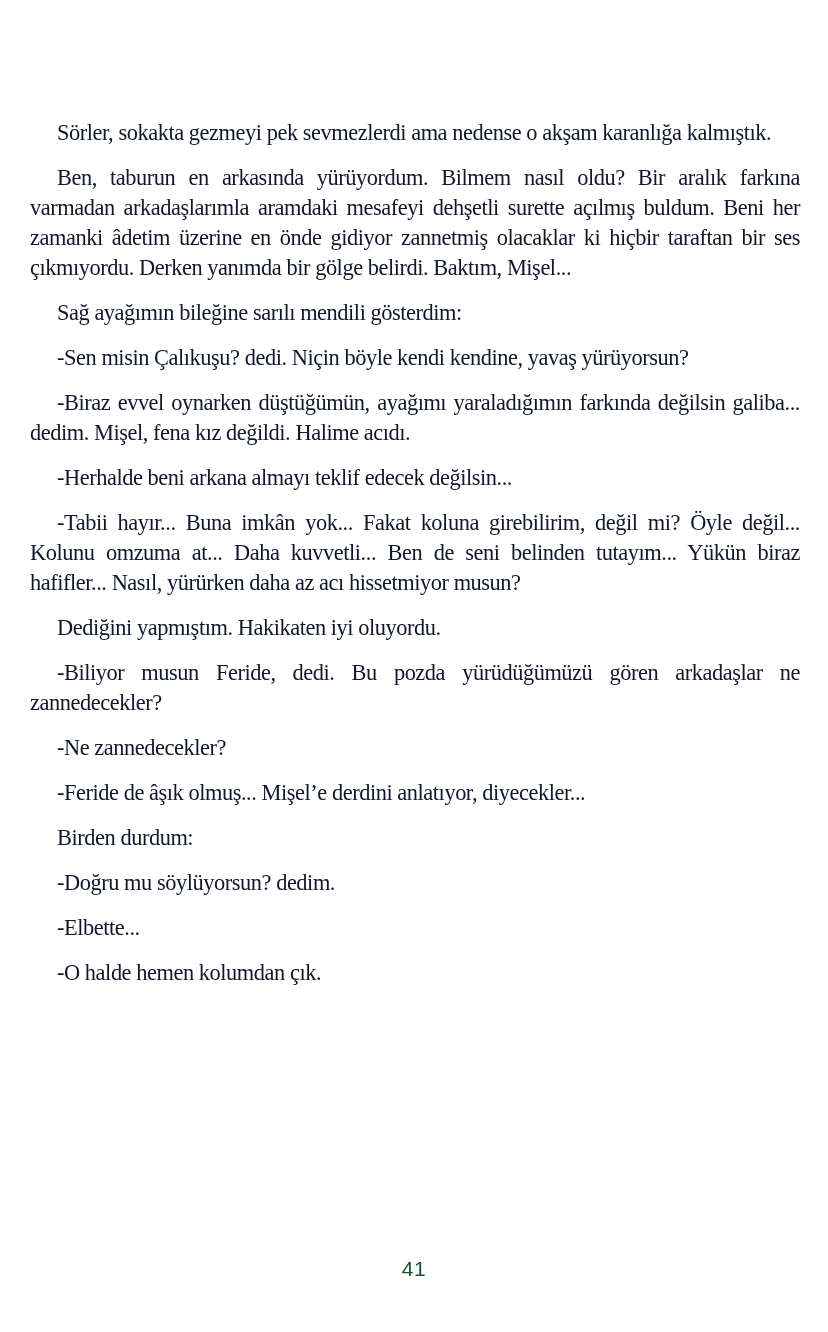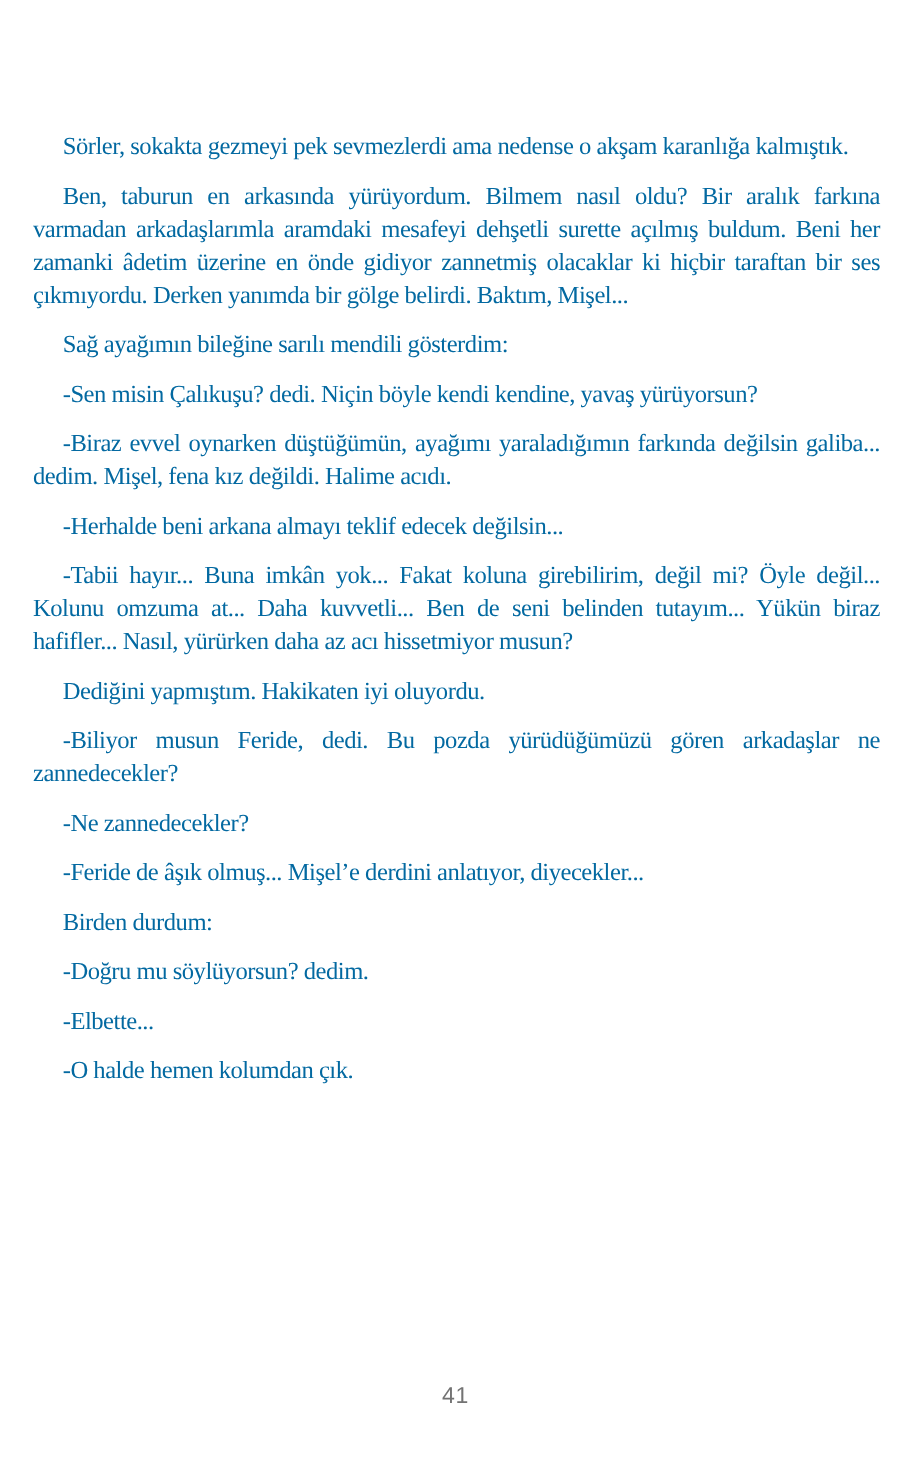--- a/index.html
+++ b/index.html
@@ -11,41 +11,41 @@
       width: 828px;
       height: 1332px;
       position: relative;
       overflow: hidden;
     }
     .page {
       position: absolute;
       left: 30px;
       top: 118px;
       width: 770px;
-      color: #0369a1;
+      color: #0f172a;
       font-family: "Liberation Serif", "DejaVu Serif", serif;
       font-size: 22.4px;
       line-height: 30px;
     }
     .para {
       margin: 0 0 15px 0;
       text-indent: 27px;
       text-align: justify;
       letter-spacing: -0.45px;
       word-spacing: 0px;
     }
     .page-number {
       position: absolute;
       left: 0;
       width: 828px;
       top: 1257px;
       text-align: center;
       font-family: "Liberation Sans", "DejaVu Sans", sans-serif;
       font-size: 21px;
-      color: #737373;
+      color: #14532d;
       letter-spacing: 0.5px;
     }
   </style>
 </head>
 <body>
 
 <div class="page">
   <p class="para">Sörler, sokakta gezmeyi pek sevmezlerdi ama nedense o akşam karanlığa kalmıştık.</p>
   <p class="para">Ben, taburun en arkasında yürüyordum. Bilmem nasıl oldu? Bir aralık farkına varmadan arkadaşlarımla aramdaki mesafeyi dehşetli surette açılmış buldum. Beni her zamanki âdetim üzerine en önde gidiyor zannetmiş olacaklar ki hiçbir taraftan bir ses çıkmıyordu. Derken yanımda bir gölge belirdi. Baktım, Mişel...</p>
   <p class="para">Sağ ayağımın bileğine sarılı mendili gösterdim:</p>

